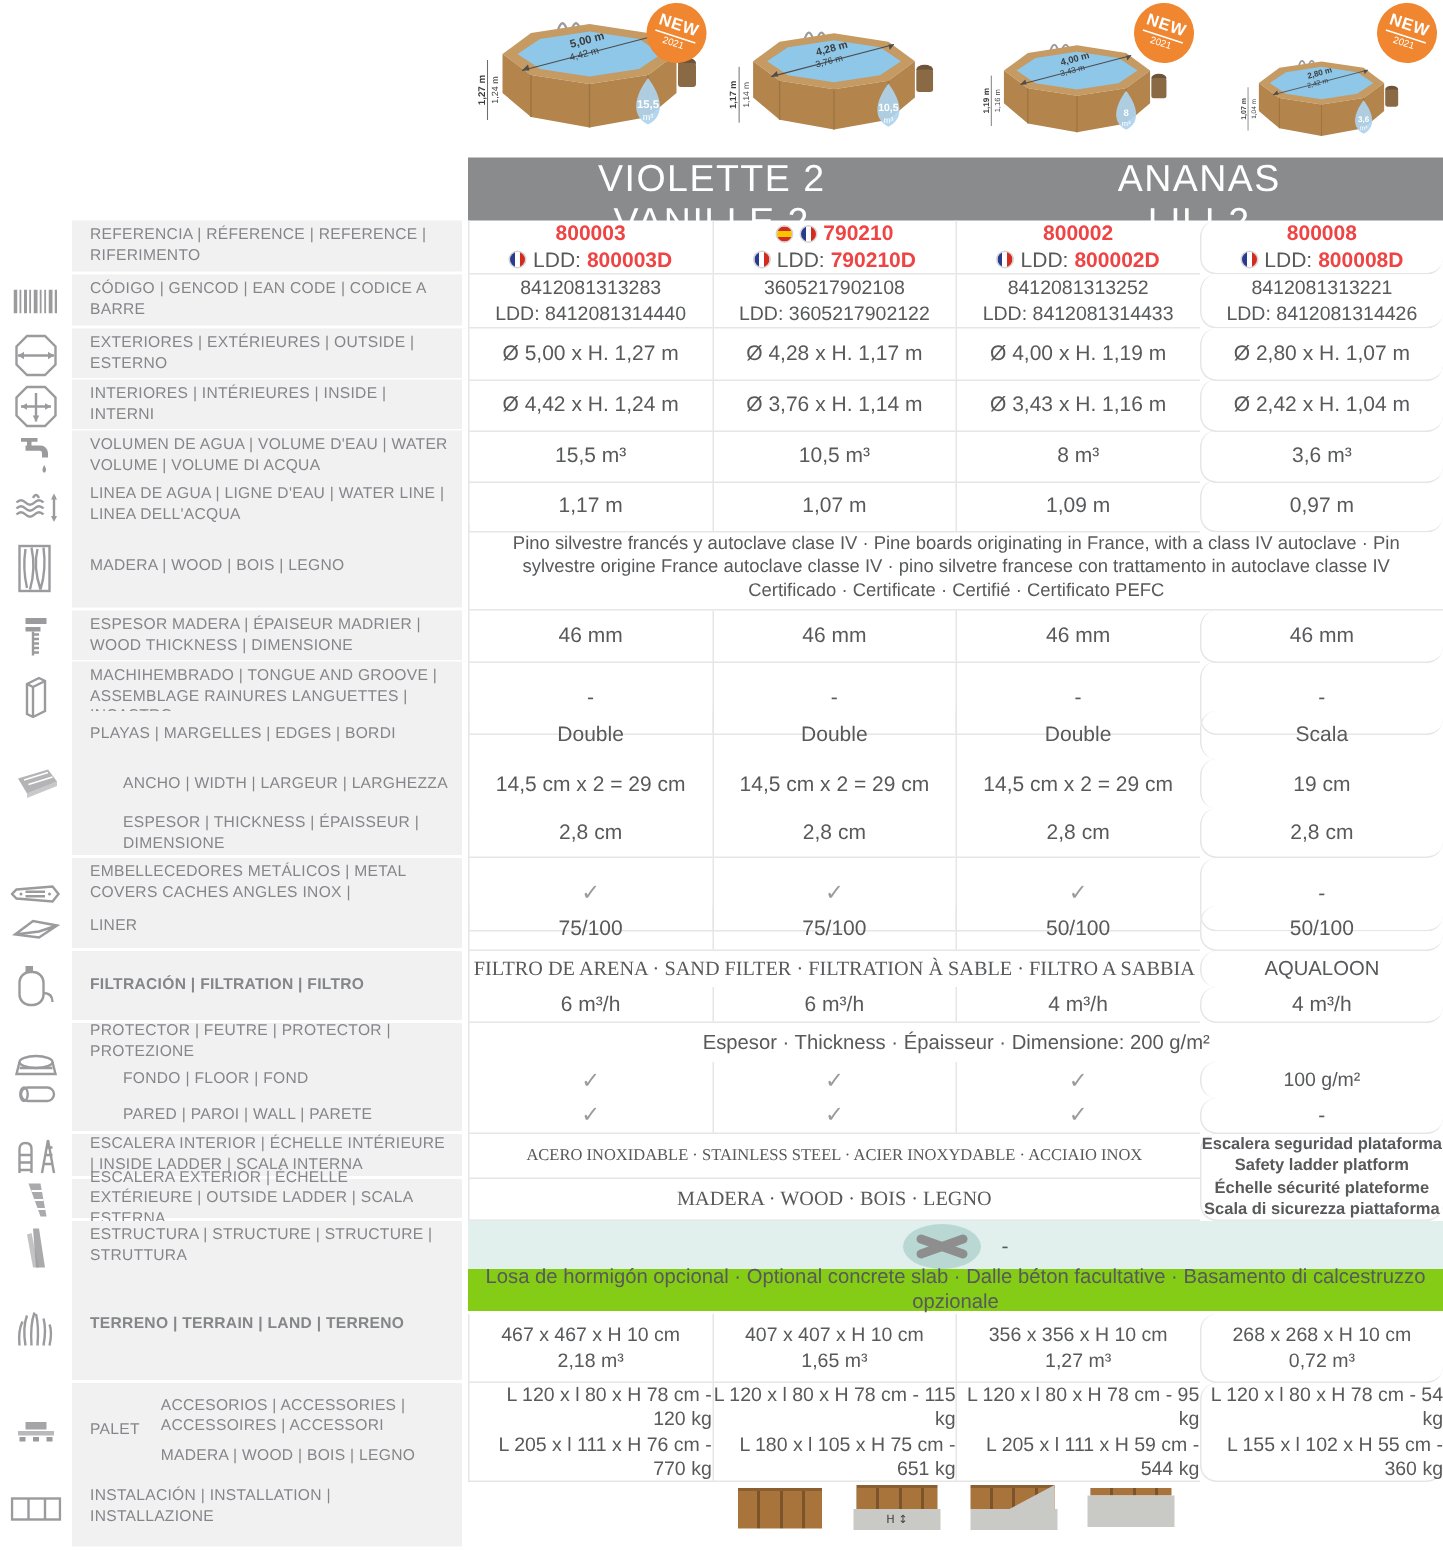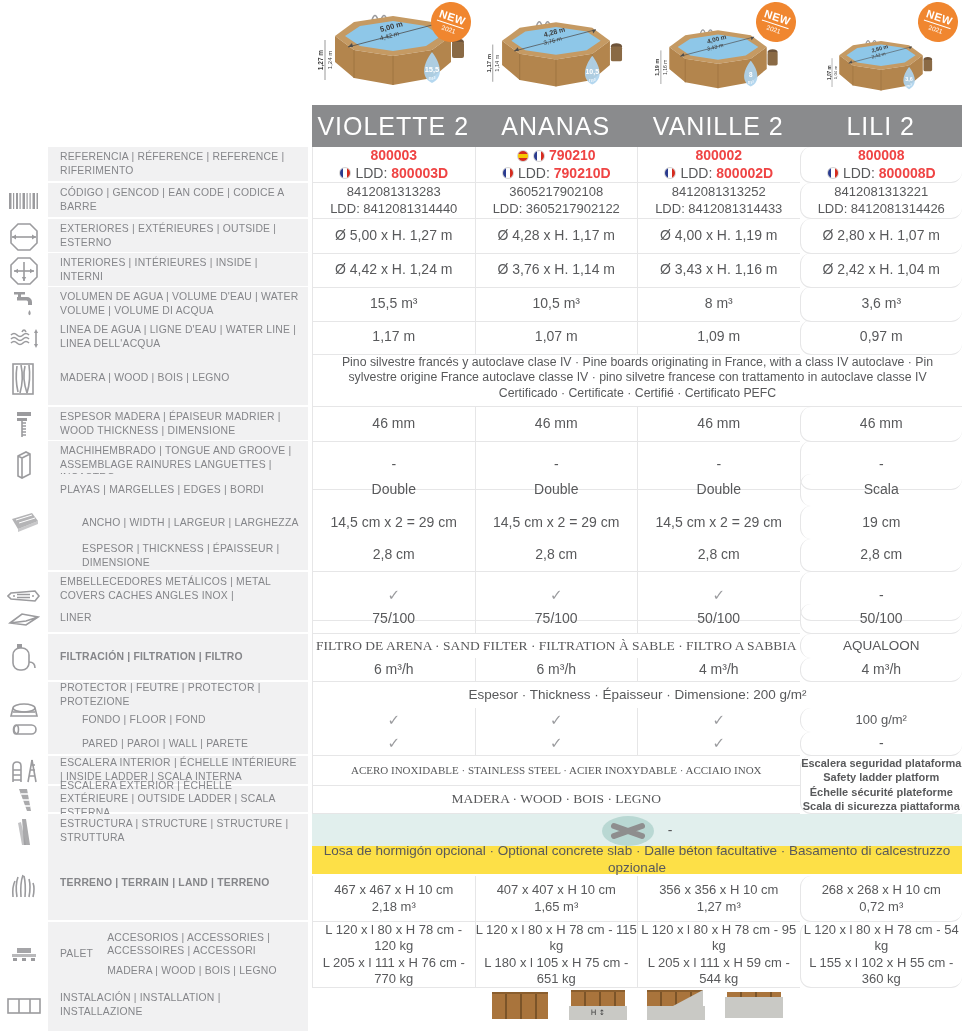--- a/index.html
+++ b/index.html
@@ -12,47 +12,47 @@
   .p0 svg{transform:translateX(-50%) scale(1);}
   .p1 svg{transform:translateX(-50%) scale(0.93);}
   .p2 svg{transform:translateX(-50%) scale(0.84);}
   .p3 svg{transform:translateX(-50%) scale(0.72);}
   .badge{position:absolute;top:2px;right:4px;width:40px;height:40px;border-radius:50%;background:#f0862f;color:#fff;
     display:flex;flex-direction:column;align-items:center;justify-content:center;transform:rotate(18deg);z-index:3;}
   .badge .b1{font-size:11px;font-weight:bold;letter-spacing:.5px;border-bottom:1px solid #fff;padding-bottom:1px;}
   .badge .b2{font-size:6.5px;margin-top:1px;}
 
   
-  .band{margin-left:312px;width:650px;height:42px;background:#8a8b8d;display:grid;grid-template-columns:repeat(4,1fr);}
+  .band{margin-left:312px;width:650px;height:42px;background:#8a8b8d;display:grid;grid-template-columns:repeat(2,1fr);}
   .band .pname{color:#fff;font-size:25px;letter-spacing:1px;display:flex;align-items:center;justify-content:center;white-space:nowrap;}
 
   
   .trow{display:grid;grid-template-columns:48px 264px repeat(4,1fr);width:962px;}
   .ic{grid-column:1;display:flex;align-items:center;justify-content:center;}
   .lab{grid-column:2;background:#f1f1f2;color:#85868a;font-size:10.4px;line-height:1.3;display:flex;align-items:center;
     padding:3px 8px 3px 12px;border-bottom:2px solid #fff;border-right:4px solid #fff;box-sizing:border-box;letter-spacing:.2px;}
   .labgrid{display:grid;align-items:center;padding:0;}
   .labline{display:flex;align-items:center;padding-left:12px;padding-right:8px;}
   .ind{padding-left:34px;}
   .c1{grid-column:3;}.c2{grid-column:4;}.c3{grid-column:5;}.c4{grid-column:6;border-radius:11px;}
   .span3{grid-column:3/6;font-family:Liberation Serif, serif;}.span4{grid-column:3/7;}
   .r1{grid-row:1;}.r2{grid-row:2;}.r3{grid-row:3;}.r12{grid-row:1/3;font-weight:bold;}.r13{grid-row:1/4;}
   .d{border-left:1px solid #e6e6e7;border-bottom:1px solid #e6e6e7;font-size:14px;color:#58595b;
      display:flex;flex-direction:column;align-items:center;justify-content:center;text-align:center;box-sizing:border-box;line-height:1.25;}
   .nb{border-bottom:none;}
   .bold{font-weight:bold;color:#ef4444;}
-  .sm{font-size:13px;}
+  .sm{font-size:13px;text-align:right;}
   .xs{font-size:11px;line-height:1.3;}
   .check{font-family:"DejaVu Sans",sans-serif;color:#9a9b9e;font-size:15px;}
   .refline{display:flex;align-items:center;gap:4px;font-size:14px;}
   .flag{width:12px;height:12px;border-radius:50%;display:inline-block;border:0.5px solid #d5d5d5;box-sizing:border-box;}
   .flag-fr{background:linear-gradient(90deg,#2a3b8f 0 33%,#ffffff 33% 66%,#d52b1e 66% 100%);}
   .flag-es{background:linear-gradient(180deg,#d52b1e 0 27%,#f7c600 27% 73%,#d52b1e 73% 100%);}
   .teal{background:#e1efed;border-bottom:2px solid #fff;}
-  .tealband{background:#fde047;font-size:13.5px;color:#58595b;}
+  .tealband{background:#84cc16;font-size:13.5px;color:#58595b;}
   .struct-ellipse{width:52px;height:30px;border-radius:50%;background:#b9d8d3;display:flex;align-items:center;justify-content:center;margin-right:14px;}
   .twoline{display:flex;flex-direction:column;justify-content:space-evenly;height:100%;}
   .palet-lab{display:flex;align-items:center;gap:14px;}
   .palet-sub{display:flex;flex-direction:column;gap:6px;}
 
   
   .diags{display:flex;align-items:center;justify-content:center;gap:20px;}
   .diag{position:relative;width:58px;height:31px;}
   .wood{position:absolute;background:repeating-linear-gradient(90deg,#a9743c 0 13px,#7b5429 13px 15px);border-top:2px solid #8a5e2e;box-sizing:border-box;}
   .ground{position:absolute;background:#c9c9c5;}

